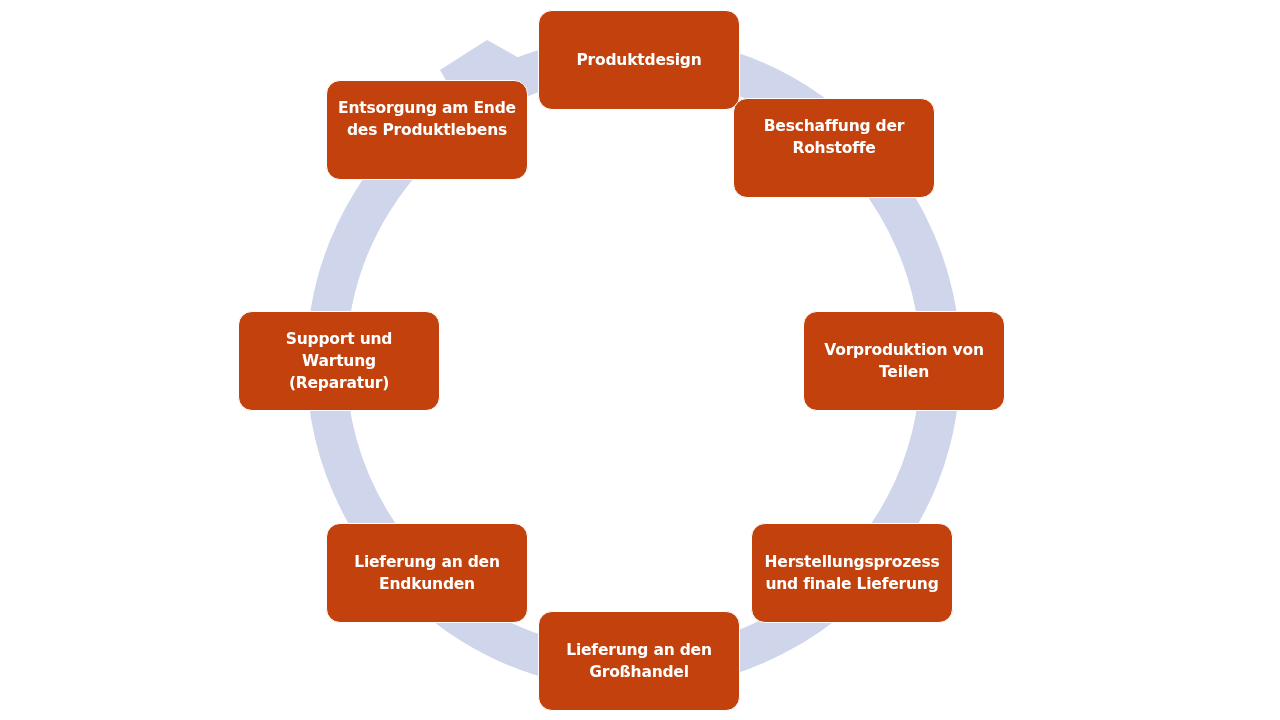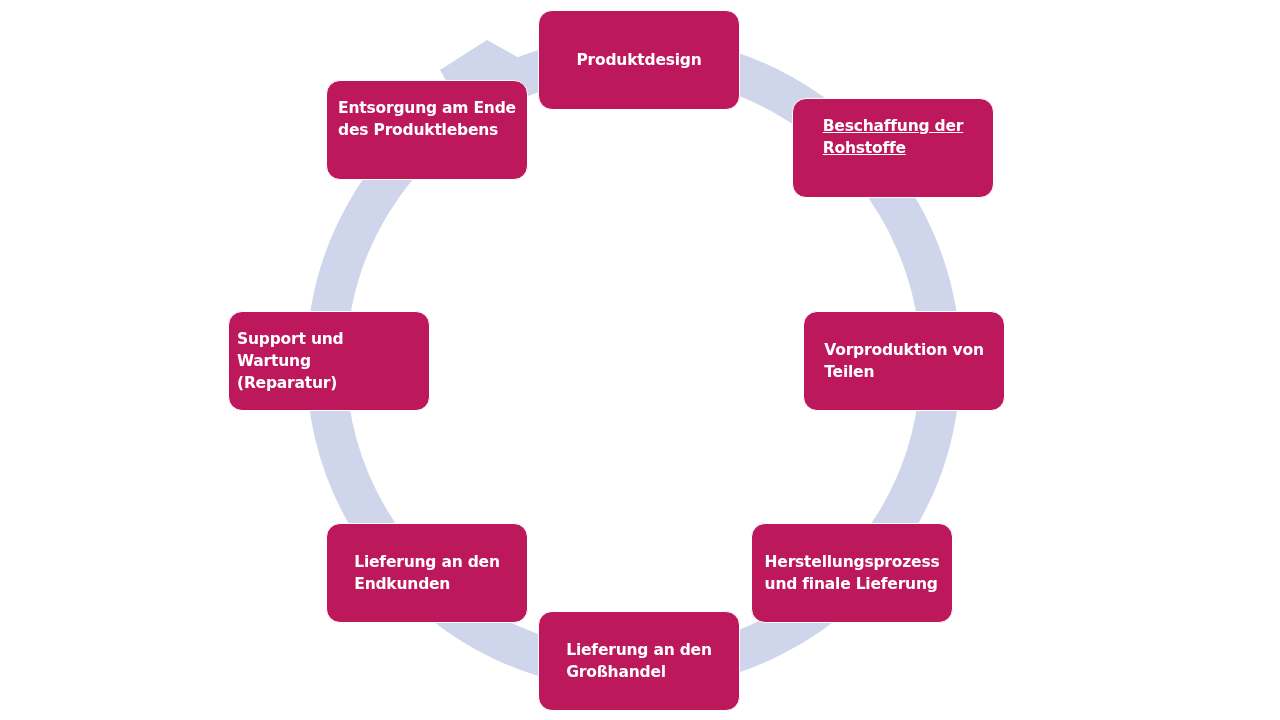--- a/index.html
+++ b/index.html
@@ -1,34 +1,34 @@
 <!DOCTYPE html>
 <html><head>
 <meta charset="utf-8">
 <style>
   html, body { margin: 0; padding: 0; background: #ffffff; }
   body { width: 1280px; height: 720px; position: relative; overflow: hidden;
          font-family: "DejaVu Sans", "Liberation Sans", sans-serif; }
   #ring { position: absolute; left: 0; top: 0; }
   .node {
     position: absolute; width: 202px; height: 100px;
-    background: #be185d; border-radius: 14px;
+    background: #c2410c; border-radius: 14px;
     box-sizing: border-box; border: 1.5px solid #ffffff;
     color: #ffffff; font-weight: bold; font-size: 15.5px; line-height: 22px;
-    display: flex; align-items: center; justify-content: center;
+    text-align: center; display: flex; align-items: center; justify-content: center;
     padding: 0 8px; cursor: pointer;
   }
   .node span { display: block; white-space: pre-line; letter-spacing: -0.2px; }
   .n0 { left: 538px; top: 10px; }
-  .n1 { left: 792px; top: 98px; text-decoration: underline; }
+  .n1 { left: 733px; top: 98px; }
   .n2 { left: 803px; top: 311px; }
   .n3 { left: 751px; top: 523px; }
   .n4 { left: 538px; top: 611px; }
   .n5 { left: 326px; top: 523px; }
-  .n6 { left: 228px; top: 311px; }
+  .n6 { left: 238px; top: 311px; }
   .n7 { left: 326px; top: 80px; }
   .n7 span, .n1 span { margin-top: -22px; }
 </style>
 </head>
 <body>
 
 <svg id="ring" width="1280" height="720">
   <path d="M 512 81 A 307 307 0 1 1 475 100" fill="none" stroke="#cfd5ea" stroke-width="40"></path>
   <polygon points="487,40 530,64 512,101 470,122 440,70" fill="#cfd5ea"></polygon>
 </svg>

